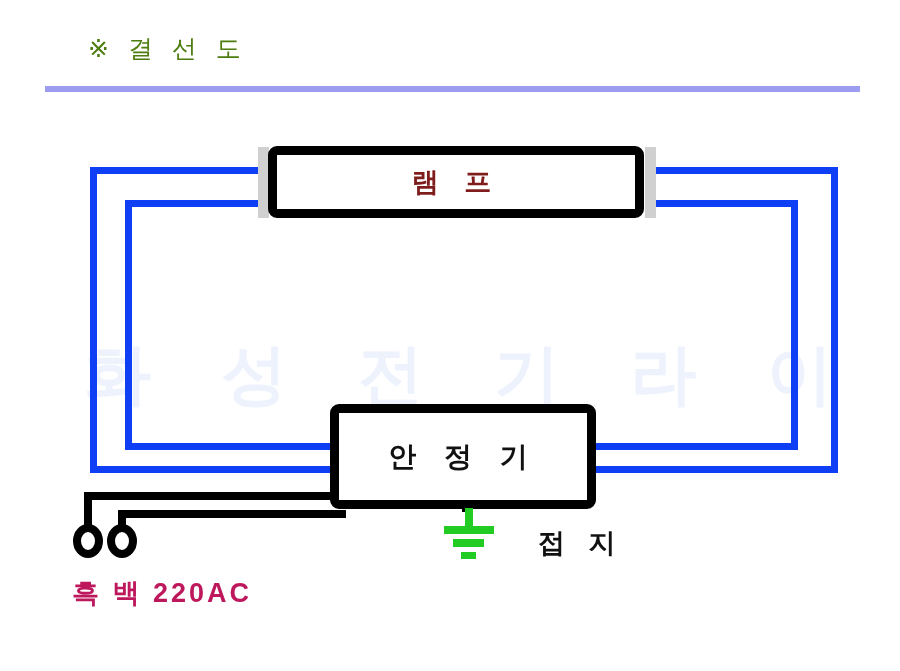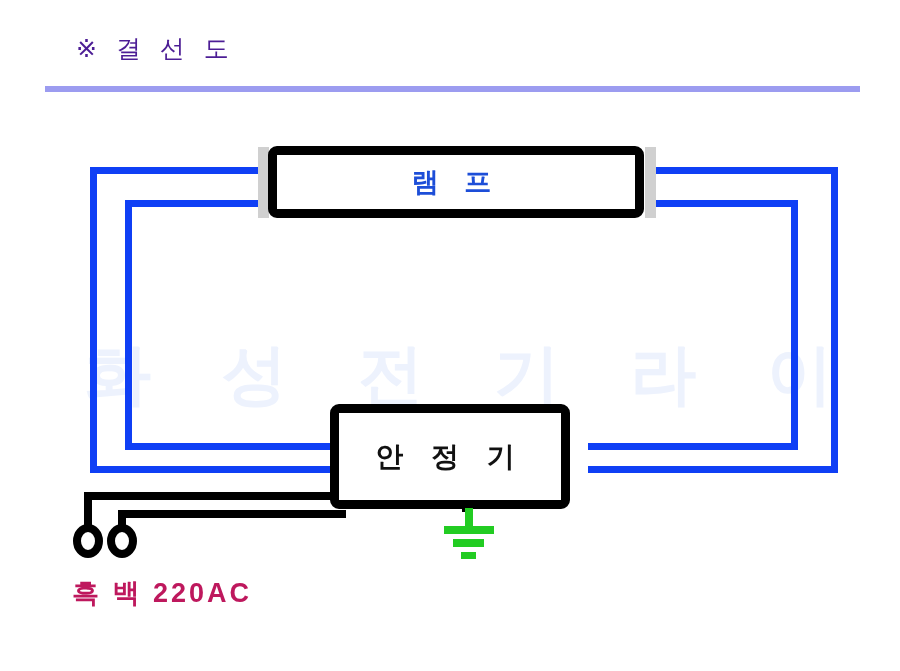--- a/index.html
+++ b/index.html
@@ -12,26 +12,26 @@
     height: 671px;
     position: relative;
     overflow: hidden;
     font-family: "Liberation Sans", "DejaVu Sans", sans-serif;
     -webkit-font-smoothing: antialiased;
   }
 
   
   #header-title {
     position: absolute;
-    left: 76px;
+    left: 88px;
     top: 32px;
     font-size: 25px;
     font-weight: 500;
     letter-spacing: 6px;
-    color: #4c1d95;
+    color: #4d7c0f;
     white-space: nowrap;
   }
   #header-divider {
     position: absolute;
     left: 45px;
     top: 86px;
     width: 815px;
     height: 6px;
     background: #9c9cf0;
   }
@@ -89,39 +89,39 @@
     left: 0;
     top: 0;
     width: 100%;
     height: 100%;
     display: flex;
     align-items: center;
     justify-content: center;
     font-size: 27px;
     font-weight: 700;
     letter-spacing: 9px;
-    color: #1d4ed8;
+    color: #7f1d1d;
   }
   .lamp-cap {
     position: absolute;
     top: 147px;
     width: 11px;
     height: 71px;
     background: #d0d0d0;
     z-index: 4;
   }
   #lamp-cap-left  { left: 258px; }
   #lamp-cap-right { left: 645px; }
 
   
   #ballast-box {
     position: absolute;
     left: 330px;
     top: 404px;
-    width: 240px;
+    width: 266px;
     height: 105px;
     border: 9px solid #000000;
     border-radius: 9px;
     background: #ffffff;
     box-sizing: border-box;
     z-index: 6;
   }
   #ballast-label {
     position: absolute;
     left: 0;
@@ -247,14 +247,15 @@
 
   <div id="ac-label">흑 백  220AC</div>
 
   <div id="ground-symbol">
     <div class="gnd-bar" id="gnd-stem"></div>
     <div class="gnd-bar" id="gnd-bar1"></div>
     <div class="gnd-bar" id="gnd-bar2"></div>
     <div class="gnd-bar" id="gnd-bar3"></div>
   </div>
 
+  <div id="ground-label">접 지</div>
 
 </div>
 
 </body></html>

